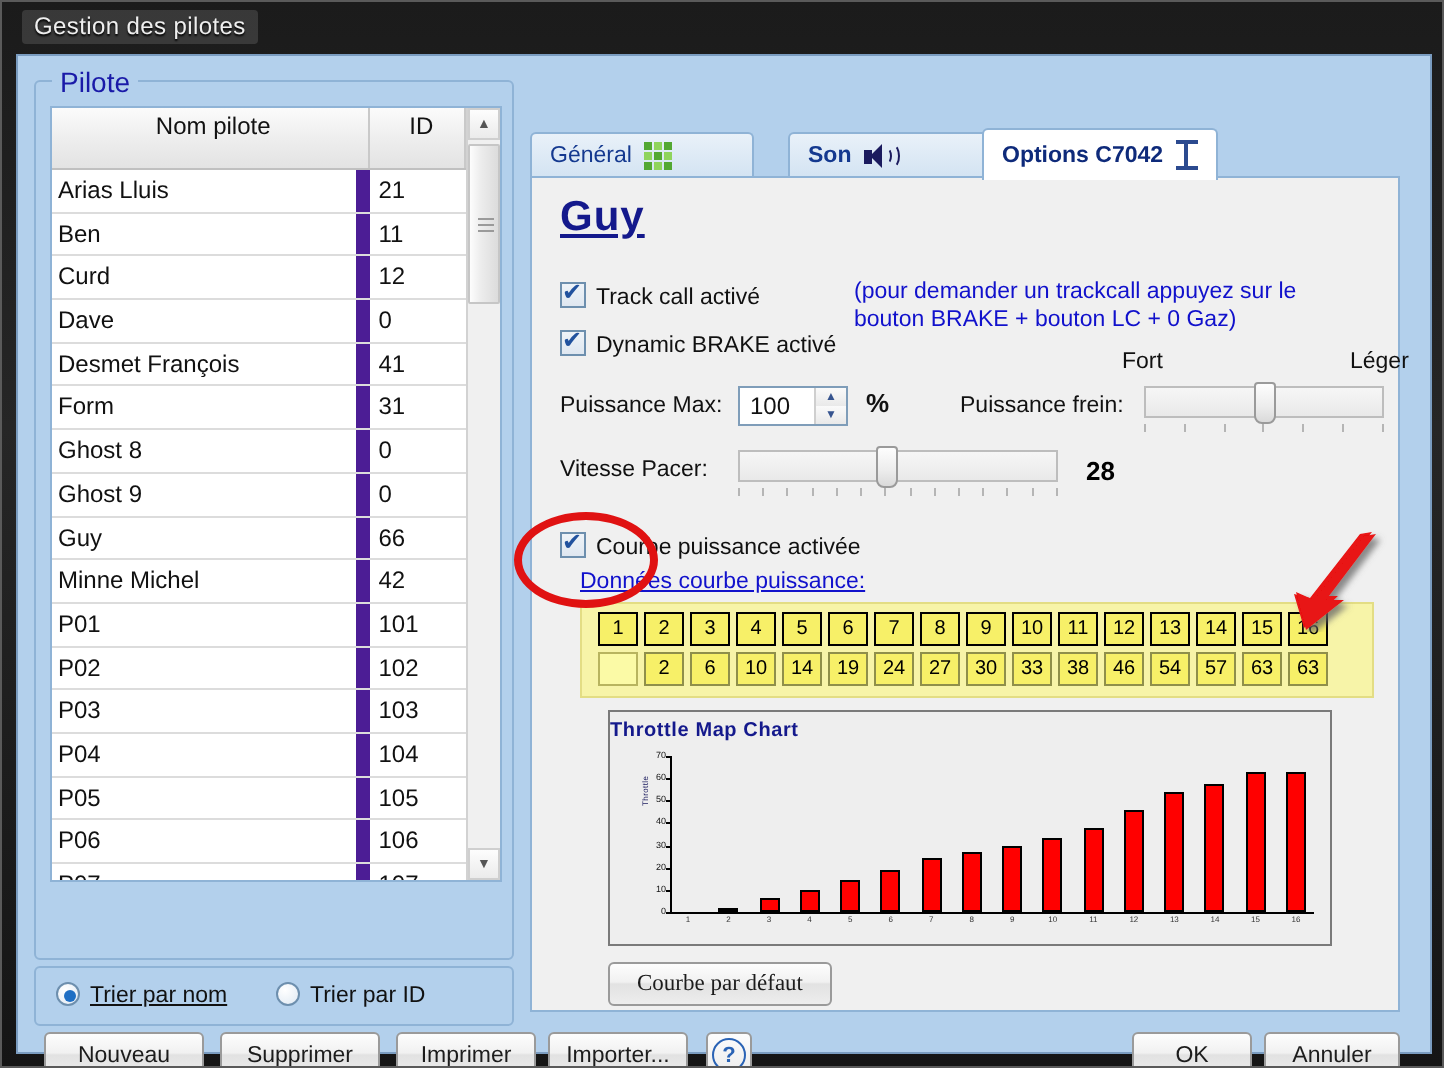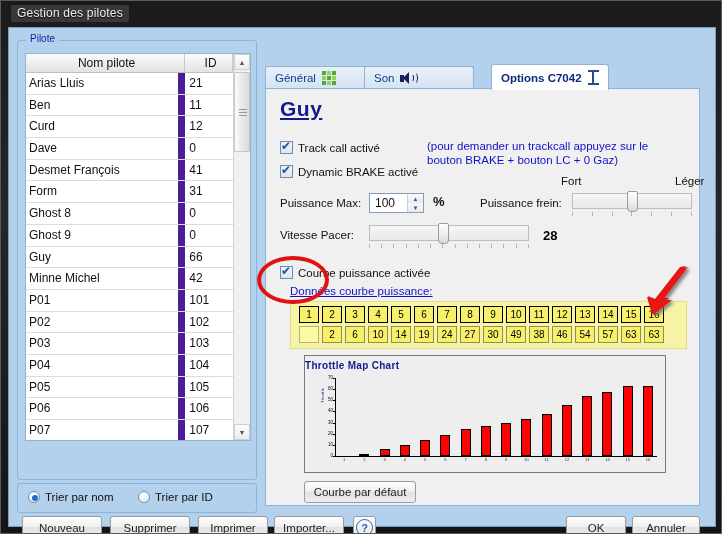--- a/index.html
+++ b/index.html
@@ -50,21 +50,21 @@
     border: 1px solid #8fb3d6;
     border-radius: 3px;
     background: transparent;
   }
   .groupbox > .legend {
     position: absolute;
     top: -8px; left: 8px;
     padding: 0 4px;
     background: #b3d0ec;
     color: #1a1aa8;
-    font-size: 10px;
+    font-size: 14px;
   }
   #pilote-group {
     left: 8px; top: 12px;
     width: 240px; height: 440px;
   }
 
   
   #pilot-table-wrap {
     position: absolute;
     left: 7px; top: 12px;
@@ -75,21 +75,21 @@
   }
   #pilot-table {
     flex: 1 1 auto;
     overflow: hidden;
   }
   .ptr { display: flex; height: 21.7px; line-height: 21.7px; }
   .phdr {
     background: linear-gradient(180deg,#fbfbfb 0%,#eeeeee 50%,#e3e3e3 100%);
     border-bottom: 1px solid #c0c0c0;
     font-size: 11.5px; color: #222;
-    height: 19px; line-height: 19px;
+    height: 31px; line-height: 19px;
   }
   .phdr .c-name, .phdr .c-id { text-align: center; border-right: 1px solid #c9c9c9; }
   .c-name { width: 160px; padding-left: 3px; border-right: 7px solid #4c1d95;
             white-space: nowrap; overflow: hidden; font-size: 12px; color: #111; }
   .c-id   { width: 48px; padding-left: 4px; font-size: 12px; color: #111; }
   .prow { border-bottom: 1px solid #dcdcdc; background: #fff; }
 
   
   .vscroll {
     width: 17px;
@@ -178,21 +178,21 @@
     padding: 0 9px;
   }
   .tab.active {
     top:0; height:26px;
     background:#ffffff;
     border-color:#8fb3d6;
     font-weight:bold; color:#0e2a7a;
     z-index:3;
   }
   #tab-general { left:0px;   width:112px; }
-  #tab-son     { left:99px; width:110px; }
+  #tab-son     { left:129px; width:110px;font-weight:bold; }
   #tab-options { left:226px; width:118px; }
 
   #tabpanel {
     position:absolute; left:256px; top:60px;
     width:435px; height:418px;
     background:#f0f0f0;
     border:1px solid #8fb3d6;
   }
 
   
@@ -368,21 +368,21 @@
   }
   #xticks {
     position:absolute; left:32px; top:101px; width:318px;
     display:flex; justify-content:space-between; padding:0 2px;
   }
   #xticks span {
     width:10px; text-align:center; font-size:4px; color:#333;
   }
 
   #btn-courbe-defaut {
-    position:absolute; left:38px; top:392px; width:112px; height:22px;
+    position:absolute; left:38px; top:392px; width:112px; height:22px;font-family:Liberation Serif, serif;
   }
   
   #annot-ellipse {
     position:absolute; left:248px; top:228px; width:72px; height:48px;
     border:4px solid #e01212; border-radius:50%;
     pointer-events:none;
   }
   #annot-arrow { position:absolute; left:630px; top:236px; width:56px; height:52px; pointer-events:none; }
 </style>
 </head>
@@ -480,21 +480,21 @@
           <div class="arrow up">▲</div>
           <div class="thumb">
               <div class="grip"></div>
             </div>
           <div class="arrow down">▼</div>
         </div>
       </div>
     </div>
 
     <div class="groupbox" id="sort-group">
-      <div class="radio-row" style="left:10px;">
+      <div class="radio-row" style="left:10px;text-decoration:underline;">
         <span class="radio on"></span><span>Trier par nom</span>
       </div>
       <div class="radio-row" style="left:120px;">
         <span class="radio"></span><span>Trier par ID</span>
       </div>
     </div>
 
     <button class="btn" id="btn-nouveau">Nouveau</button>
     <button class="btn" id="btn-supprimer">Supprimer</button>
     <button class="btn" id="btn-imprimer">Imprimer</button>
@@ -627,21 +627,21 @@
         <div class="cd-row vals" id="cd-values">
             <div class="sel"></div>
             <div>2</div>
             <div>6</div>
             <div>10</div>
             <div>14</div>
             <div>19</div>
             <div>24</div>
             <div>27</div>
             <div>30</div>
-            <div>49</div>
+            <div>33</div>
             <div>38</div>
             <div>46</div>
             <div>54</div>
             <div>57</div>
             <div>63</div>
             <div>63</div>
           </div>
       </div>
 
       <div id="chart-box">

